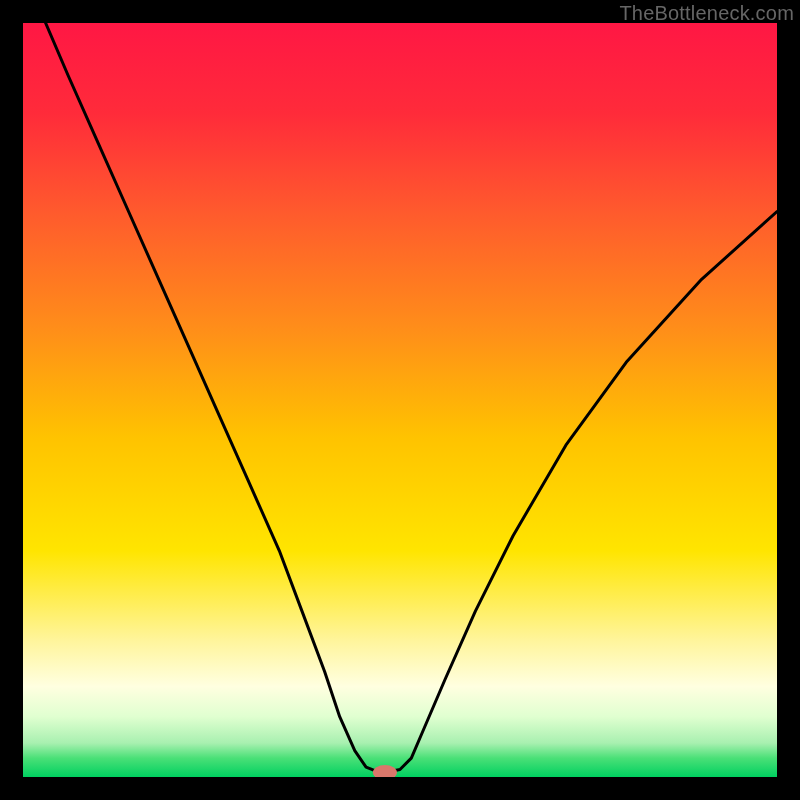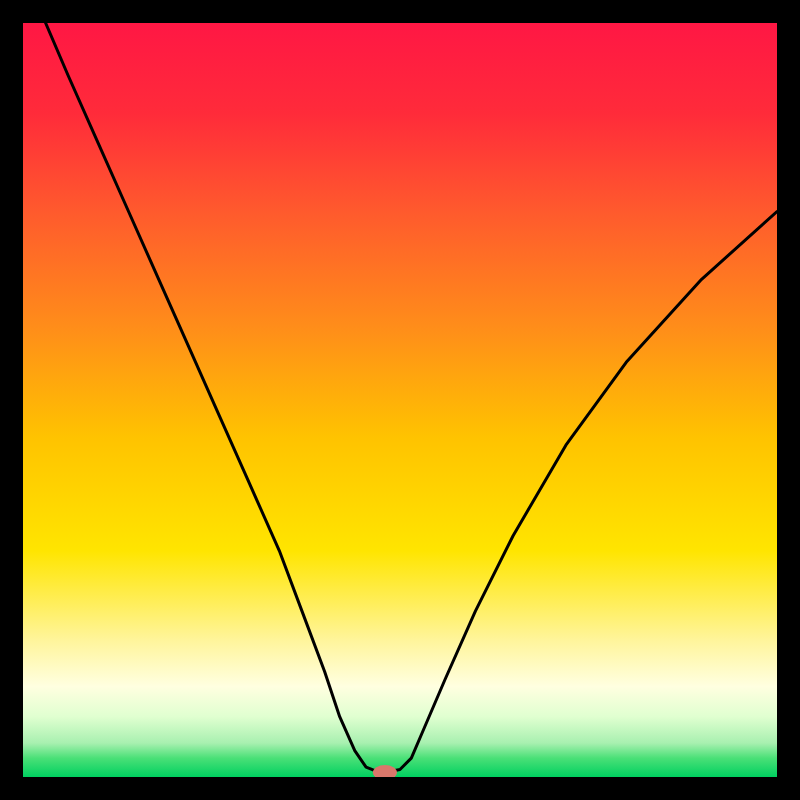--- a/index.html
+++ b/index.html
@@ -58,14 +58,15 @@
             <stop offset="97.5%" stop-color="#4ae077"></stop>
             <stop offset="100%" stop-color="#00d060"></stop>
           </linearGradient>
         </defs>
         <rect x="0" y="0" width="754" height="754" fill="url(#bg-grad)"></rect>
         <path d="M0.00 -52.78 L22.62 0.00 L45.24 52.78 L75.40 120.64 L105.56 188.50 L135.72 256.36 L165.88 324.22 L196.04 392.08 L226.20 459.94 L256.36 527.80 L278.98 588.12 L301.60 648.44 L316.68 693.68 L331.76 727.61 L343.07 744.20 L354.38 748.72 L365.69 748.72 L377.00 746.46 L388.31 735.15 L399.62 708.76 L422.24 655.98 L452.40 588.12 L490.10 512.72 L542.88 422.24 L603.20 339.30 L678.60 256.36 L754.00 188.50" fill="none" stroke="#000" stroke-width="3" stroke-linejoin="round" stroke-linecap="round"></path>
         <ellipse cx="361.92" cy="749.48" rx="12.06" ry="7.54" fill="#d9776b"></ellipse>
       </svg>
   </div>
 
+  <div class="attribution">TheBottleneck.com</div>
 
 </div>
 
 </body></html>

